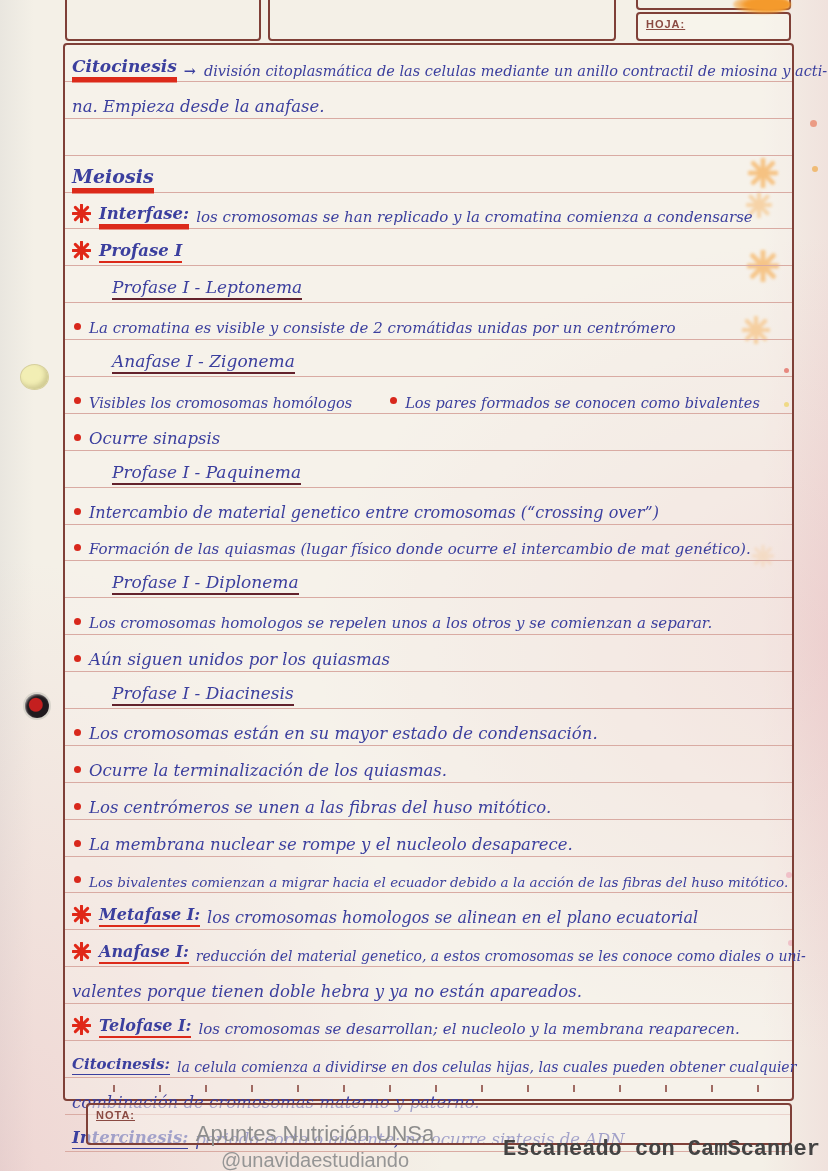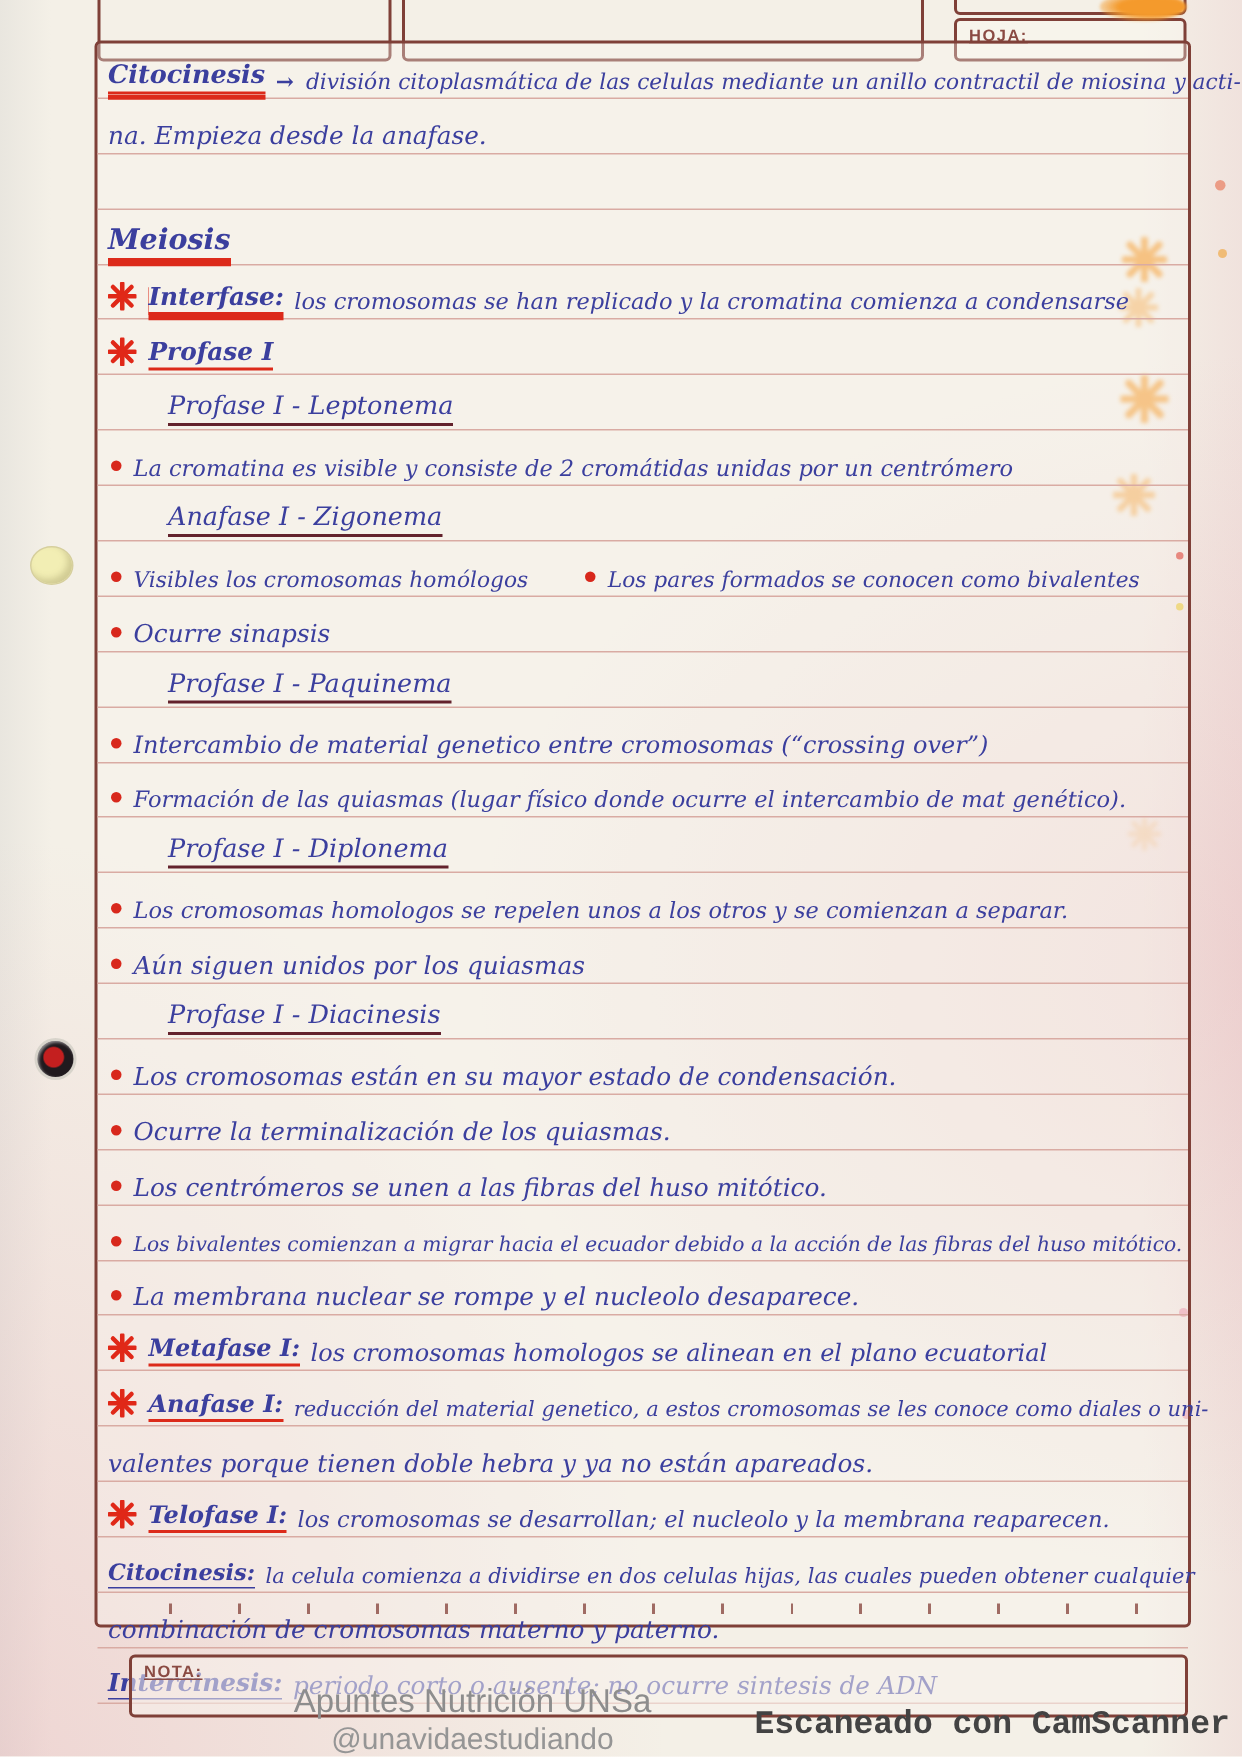--- a/index.html
+++ b/index.html
@@ -4,21 +4,21 @@
 <style>
   html,body{margin:0;padding:0;}
   .page{position:relative;width:828px;height:1171px;overflow:hidden;
     background:
       radial-gradient(ellipse at 105% 55%, rgba(228,162,172,.30), transparent 45%),
       radial-gradient(ellipse at 0% 103%, rgba(228,162,172,.35), transparent 38%),
       linear-gradient(to right,#e9e6df 0px,#f4f0e7 34px,#f4f0e7 92%,#f0e2dd 100%),
       #f4f0e7;
     font-family:"DejaVu Serif",serif;}
   .box{position:absolute;border:2px solid #7f4038;border-radius:4px;}
-  .main{left:63px;top:27px;width:727px;height:1054px;background:rgba(250,247,240,.35);text-align:right;}
+  .main{left:63px;top:43px;width:727px;height:1054px;background:rgba(250,247,240,.35);text-align:right;}
   .rows{position:absolute;left:0;top:0;right:0;bottom:0;display:flex;flex-direction:column;}
   .row{flex:0 0 33.9px;border-bottom:1px solid #d9aba3;display:flex;align-items:flex-end;
        padding:0 4px 2px 7px;font-size:16.5px;color:#3b3f9e;font-style:italic;
        white-space:nowrap;position:relative;}
   .row:last-child{border-bottom:none;}
   .hw{font-family:"DejaVu Serif",serif;font-style:italic;color:#3b3f9e;}
   .term{font-weight:bold;margin-right:7px;}
   .u-red{border-bottom:2.5px solid #dc2a1a;padding-bottom:1px;}
   .u-red2{border-bottom:2.5px solid #dc2a1a;box-shadow:0 3.5px 0 #dc2a1a;padding-bottom:1px;}
   .subh{font-size:17px;border-bottom:2px solid #63222c;padding-bottom:1px;margin-left:40px;}
@@ -209,27 +209,27 @@
         <span class="hw">Los cromosomas están en su mayor estado de condensación.</span>
       </div>
       <div class="row">
         <span class="dot"></span>
         <span class="hw">Ocurre la terminalización de los quiasmas.</span>
       </div>
       <div class="row">
         <span class="dot"></span>
         <span class="hw">Los centrómeros se unen a las fibras del huso mitótico.</span>
       </div>
+      <div class="row">
+        <span class="dot"></span>
+        <span class="hw">La membrana nuclear se rompe y el nucleolo desaparece.</span>
+      </div>
       <div class="row f135">
         <span class="dot"></span>
         <span class="hw">Los bivalentes comienzan a migrar hacia el ecuador debido a la acción de las fibras del huso mitótico.</span>
-      </div>
-      <div class="row">
-        <span class="dot"></span>
-        <span class="hw">La membrana nuclear se rompe y el nucleolo desaparece.</span>
       </div>
       <div class="row f16">
         <span class="ast"><svg width="19" height="19" viewBox="0 0 20 20">
               <g stroke="#e02818" stroke-width="3.2" stroke-linecap="round">
                 <line x1="10" y1="1" x2="10" y2="19"></line>
                 <line x1="1" y1="10" x2="19" y2="10"></line>
                 <line x1="3.5" y1="3.5" x2="16.5" y2="16.5"></line>
                 <line x1="16.5" y1="3.5" x2="3.5" y2="16.5"></line>
               </g>
             </svg></span>

